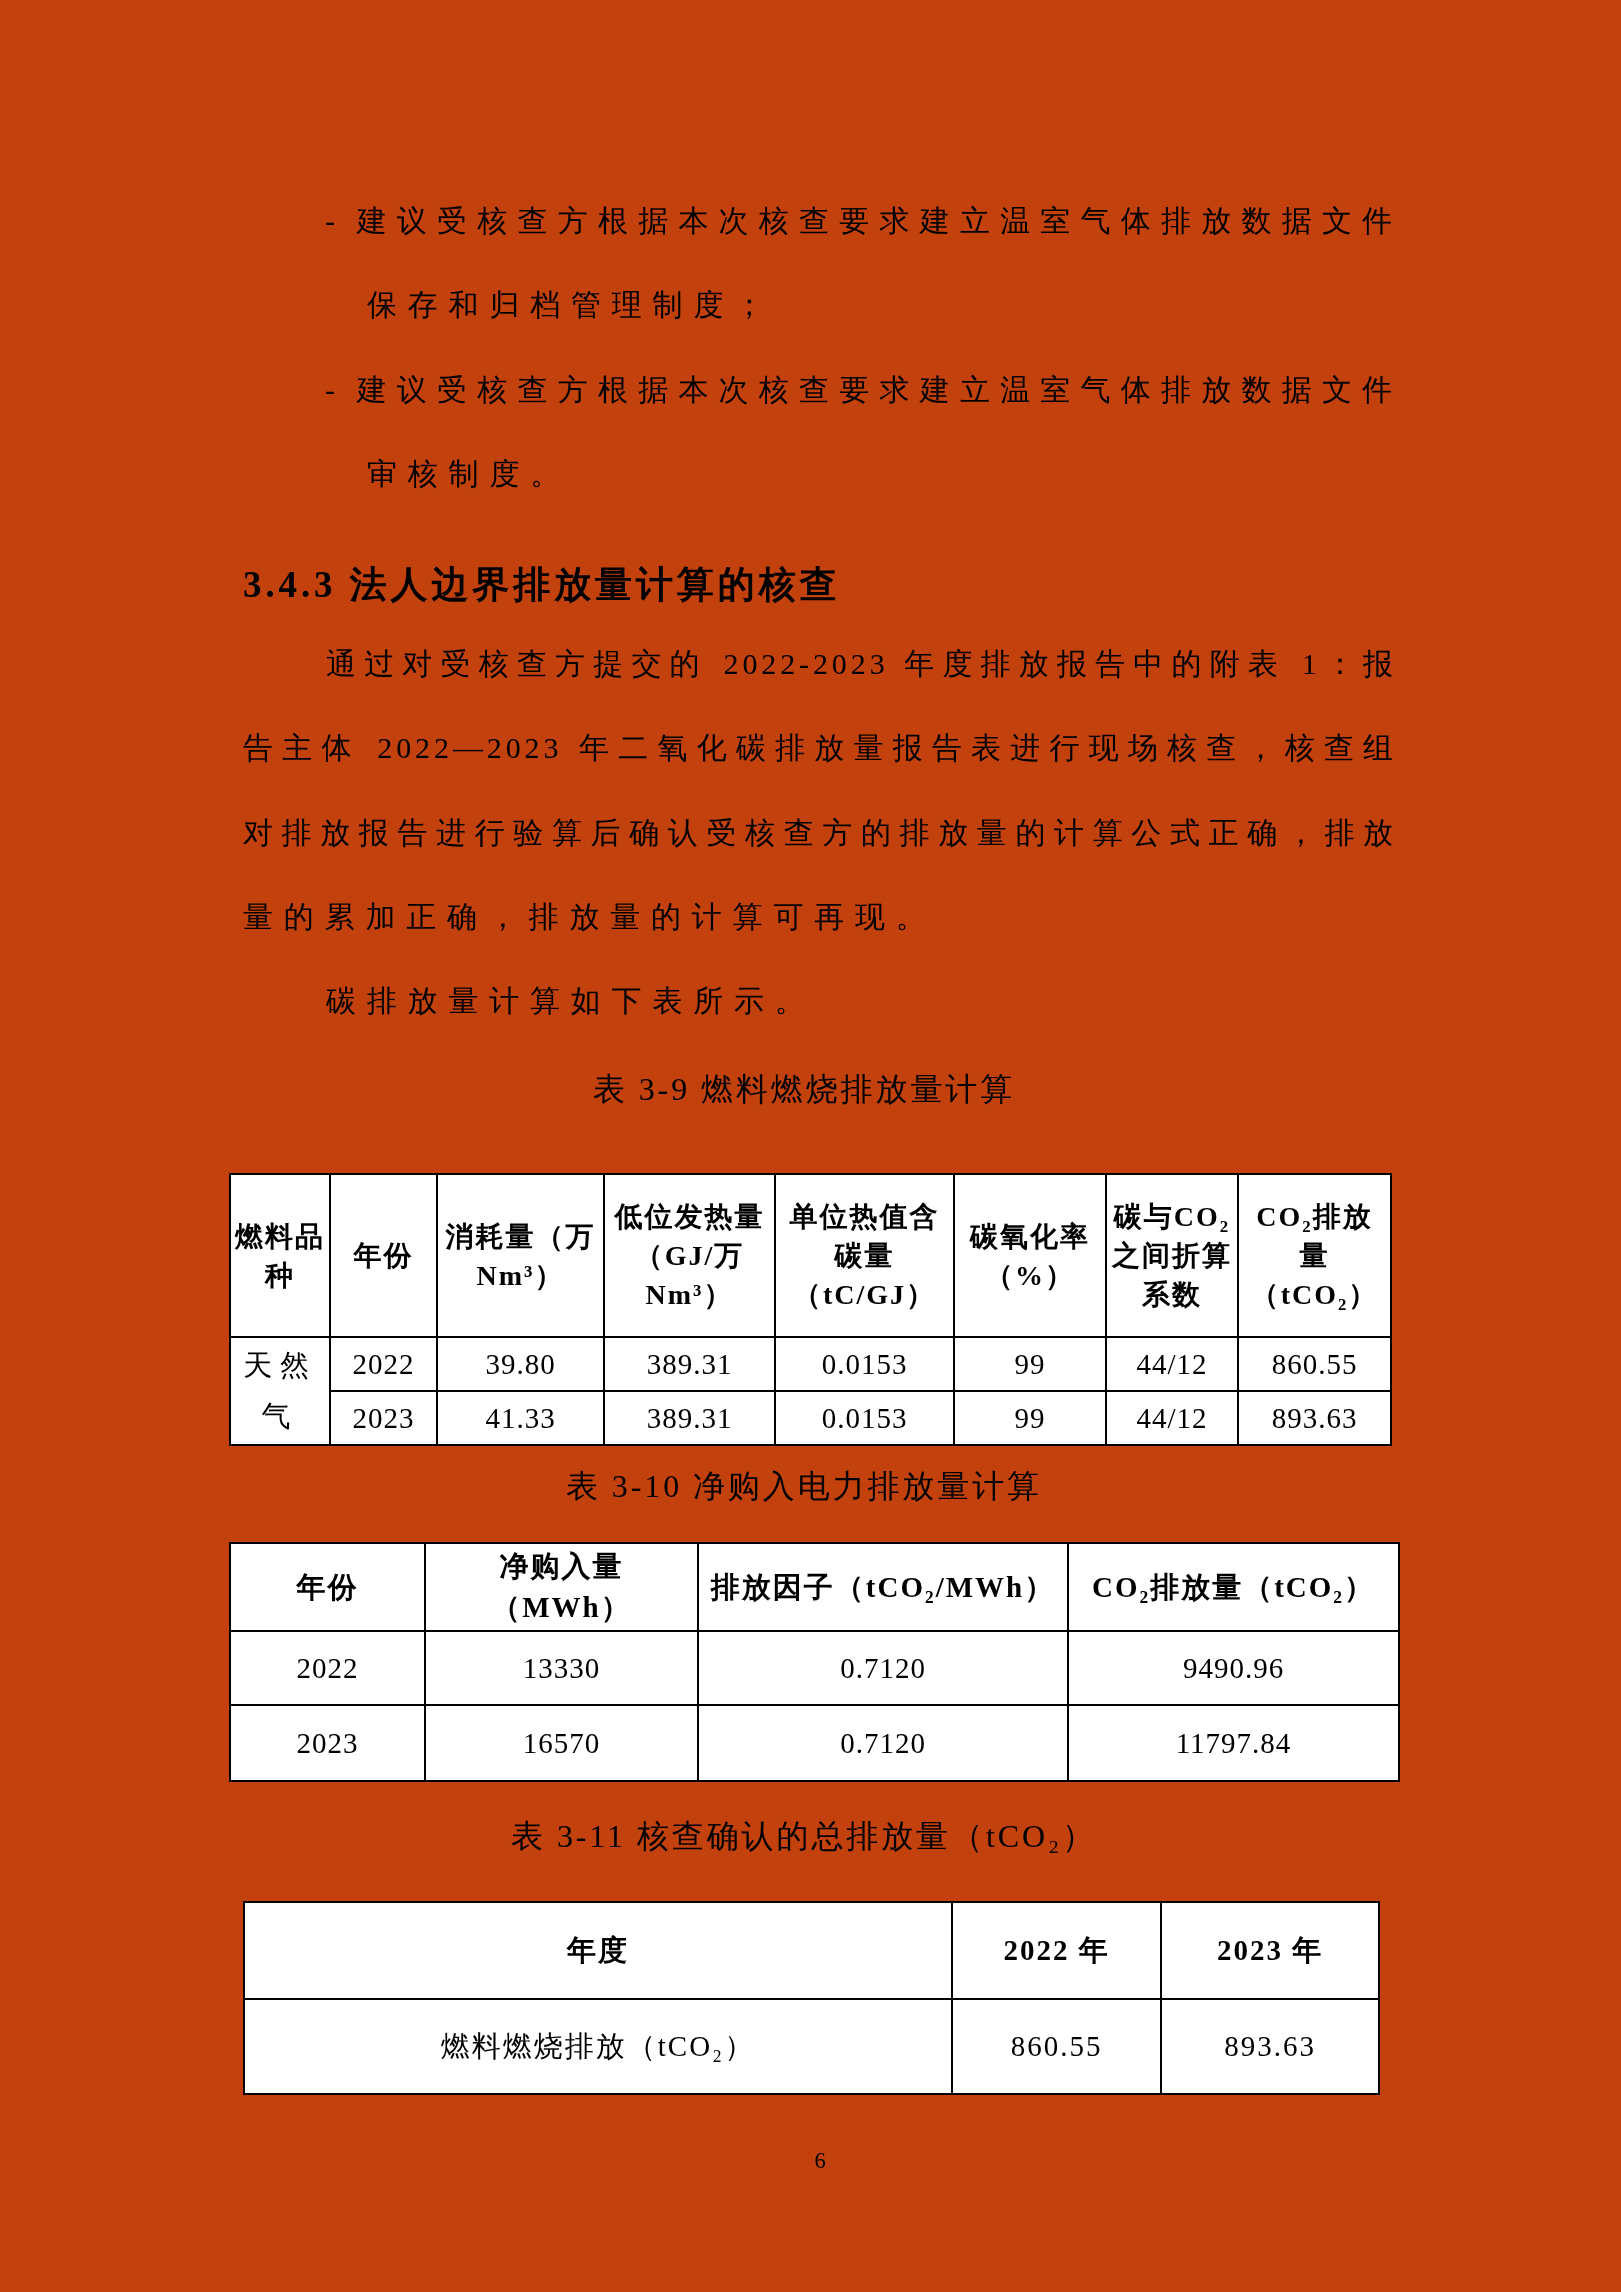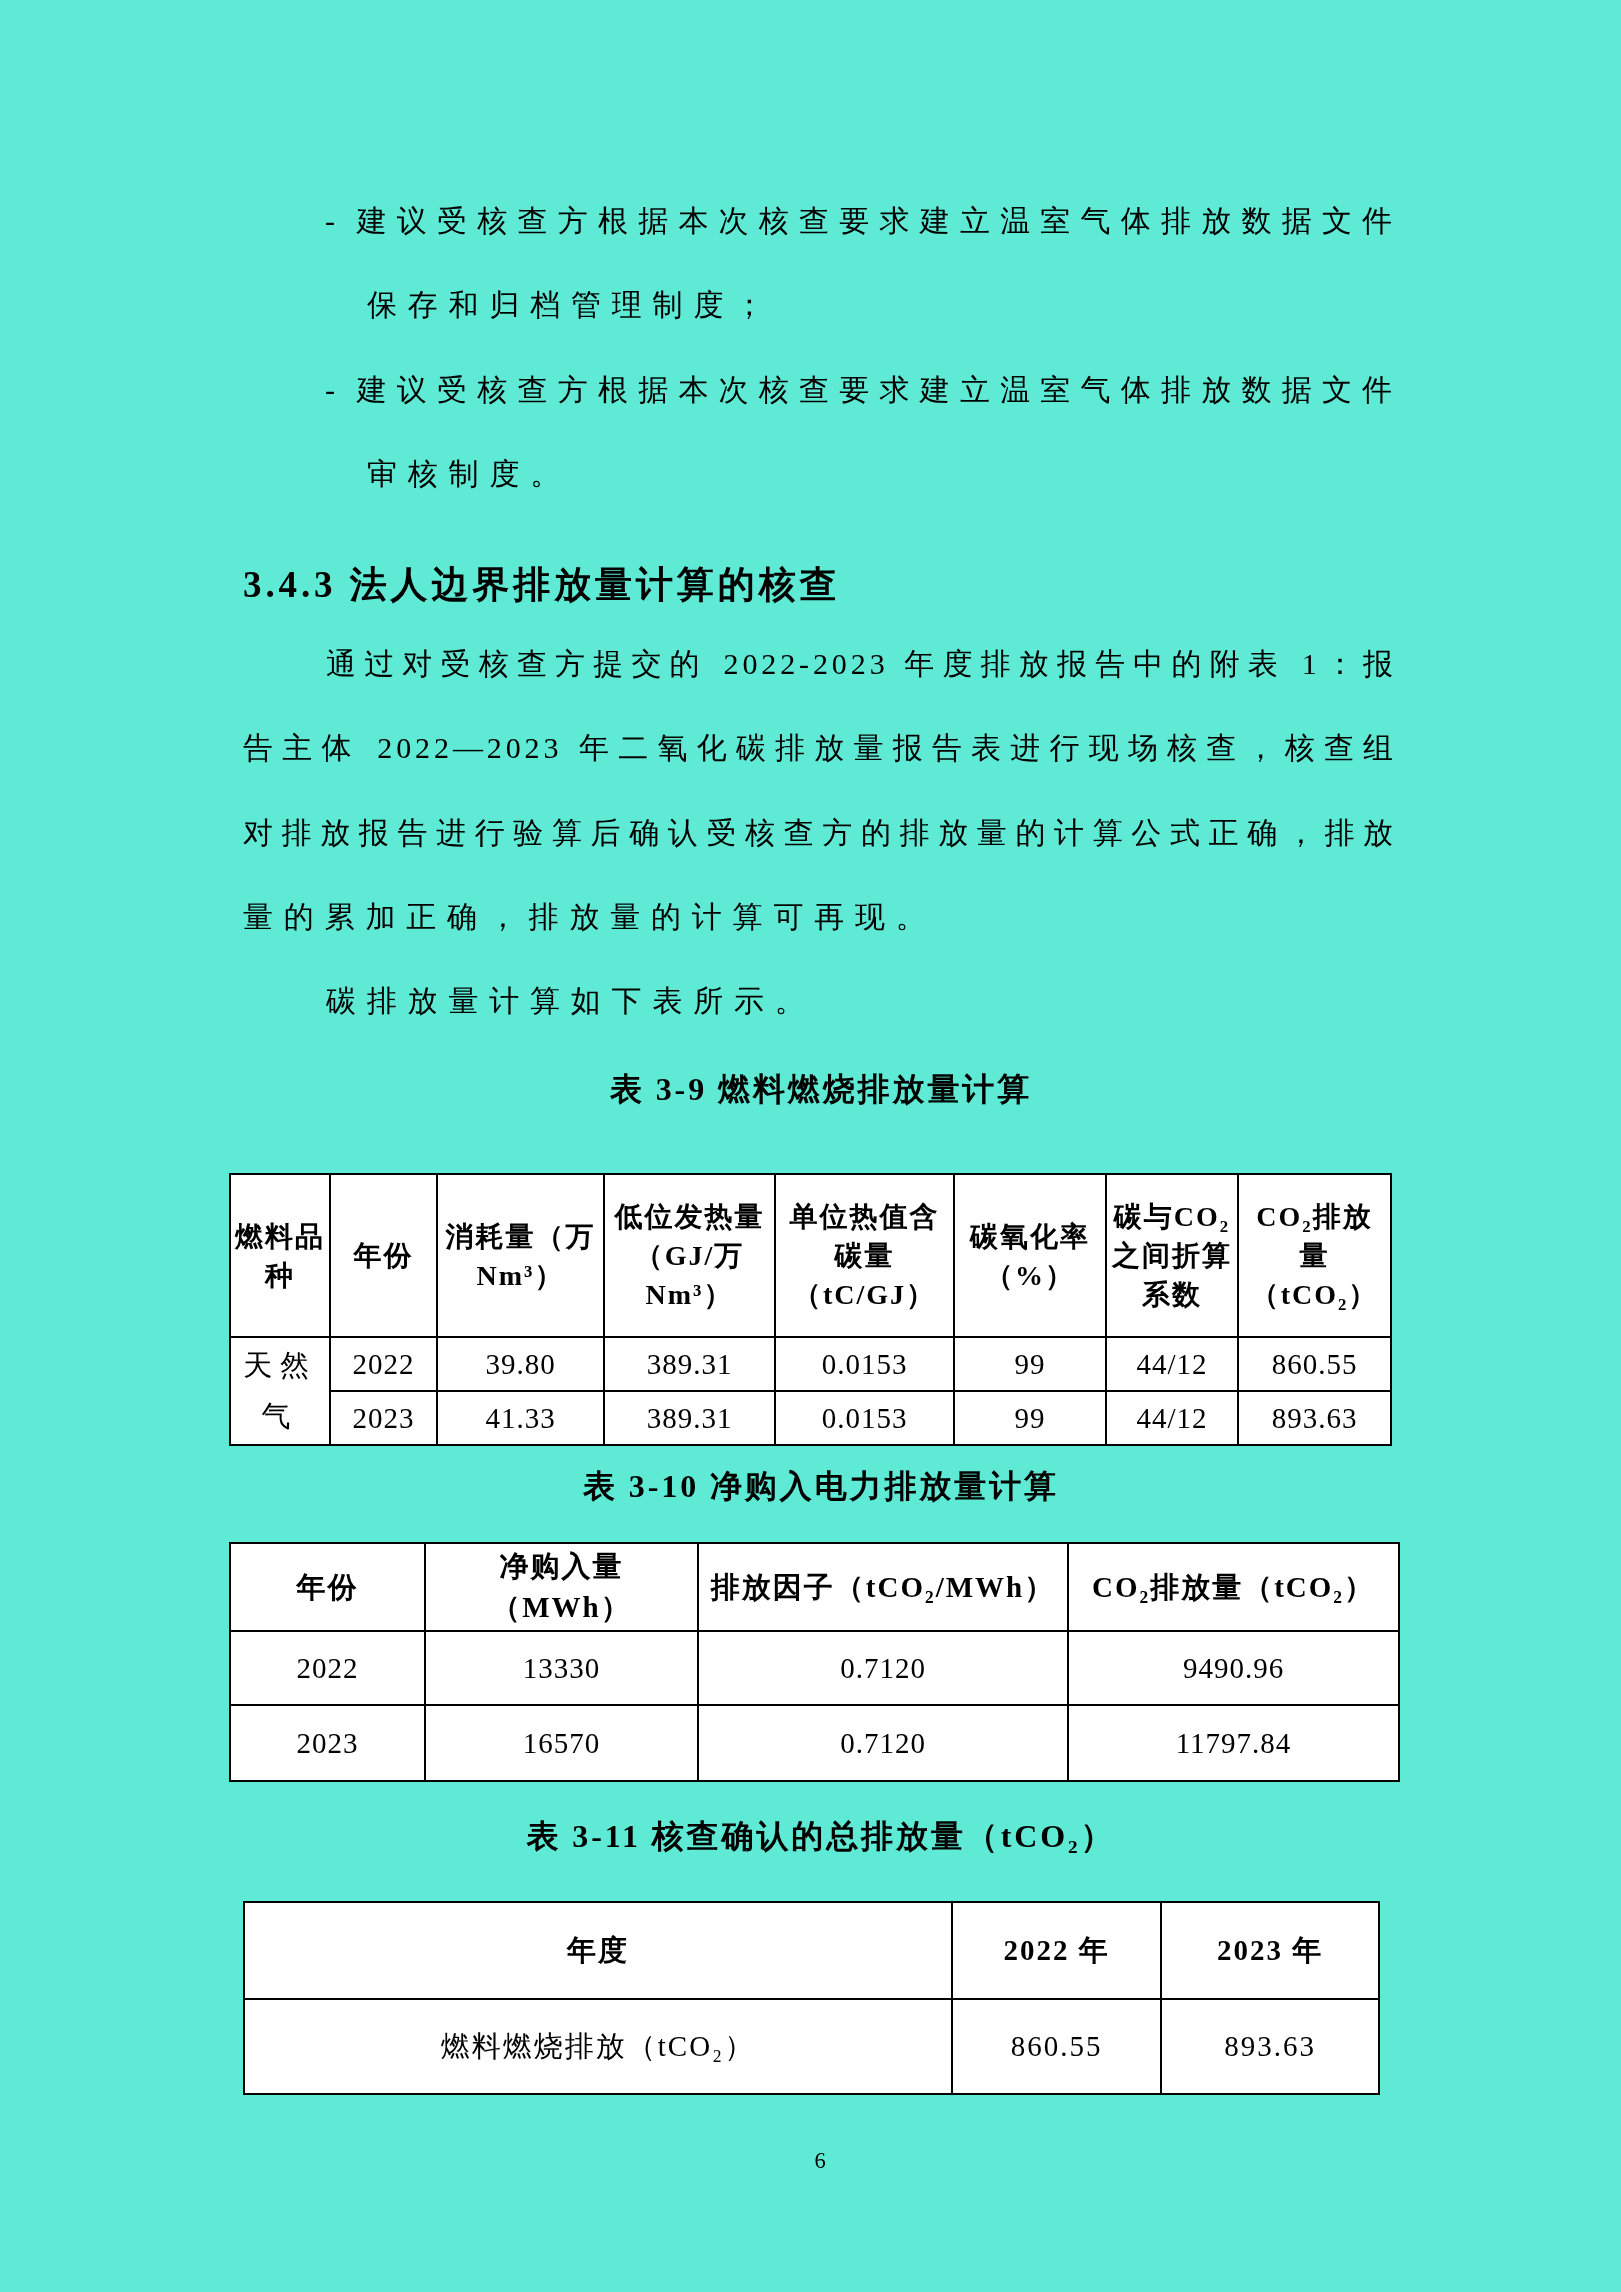--- a/index.html
+++ b/index.html
@@ -1,20 +1,20 @@
 <!DOCTYPE html>
 <html><head>
 <meta charset="utf-8">
 <style>
   html,body { margin:0; padding:0; background:#e8e8e8; }
   .page {
     position:relative;
     width:1621px; height:2293px;
     margin:0 auto;
-    background:#5eead4;
+    background:#c2410c;
     color:#000;
     font-family:"Liberation Serif","DejaVu Serif",serif;
     overflow:hidden;
   }
   
   .tline {
     position:absolute;
     font-size:30px;
     line-height:45px;
     letter-spacing:10.8px;
@@ -38,23 +38,23 @@
   .heading {
     position:absolute;
     left:243px; top:560px;
     font-size:37px; font-weight:bold;
     letter-spacing:3.9px; line-height:49px;
     white-space:nowrap;
   }
   
   .caption {
     position:absolute;
-    left:244px; width:1154px;
+    left:227px; width:1154px;
     text-align:center;
-    font-size:32px; font-weight:bold;
+    font-size:32px; font-weight:normal;
     letter-spacing:2.9px;
     line-height:47px;
   }
   
   table.doc {
     position:absolute;
     border-collapse:collapse;
     table-layout:fixed;
     background:#fff;
   }

